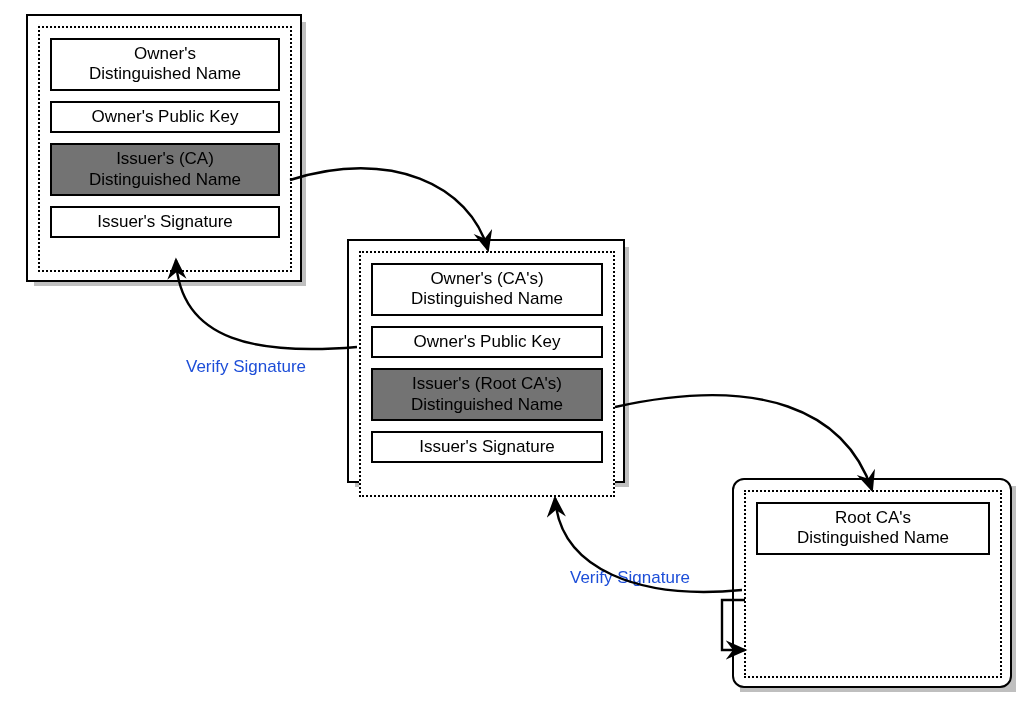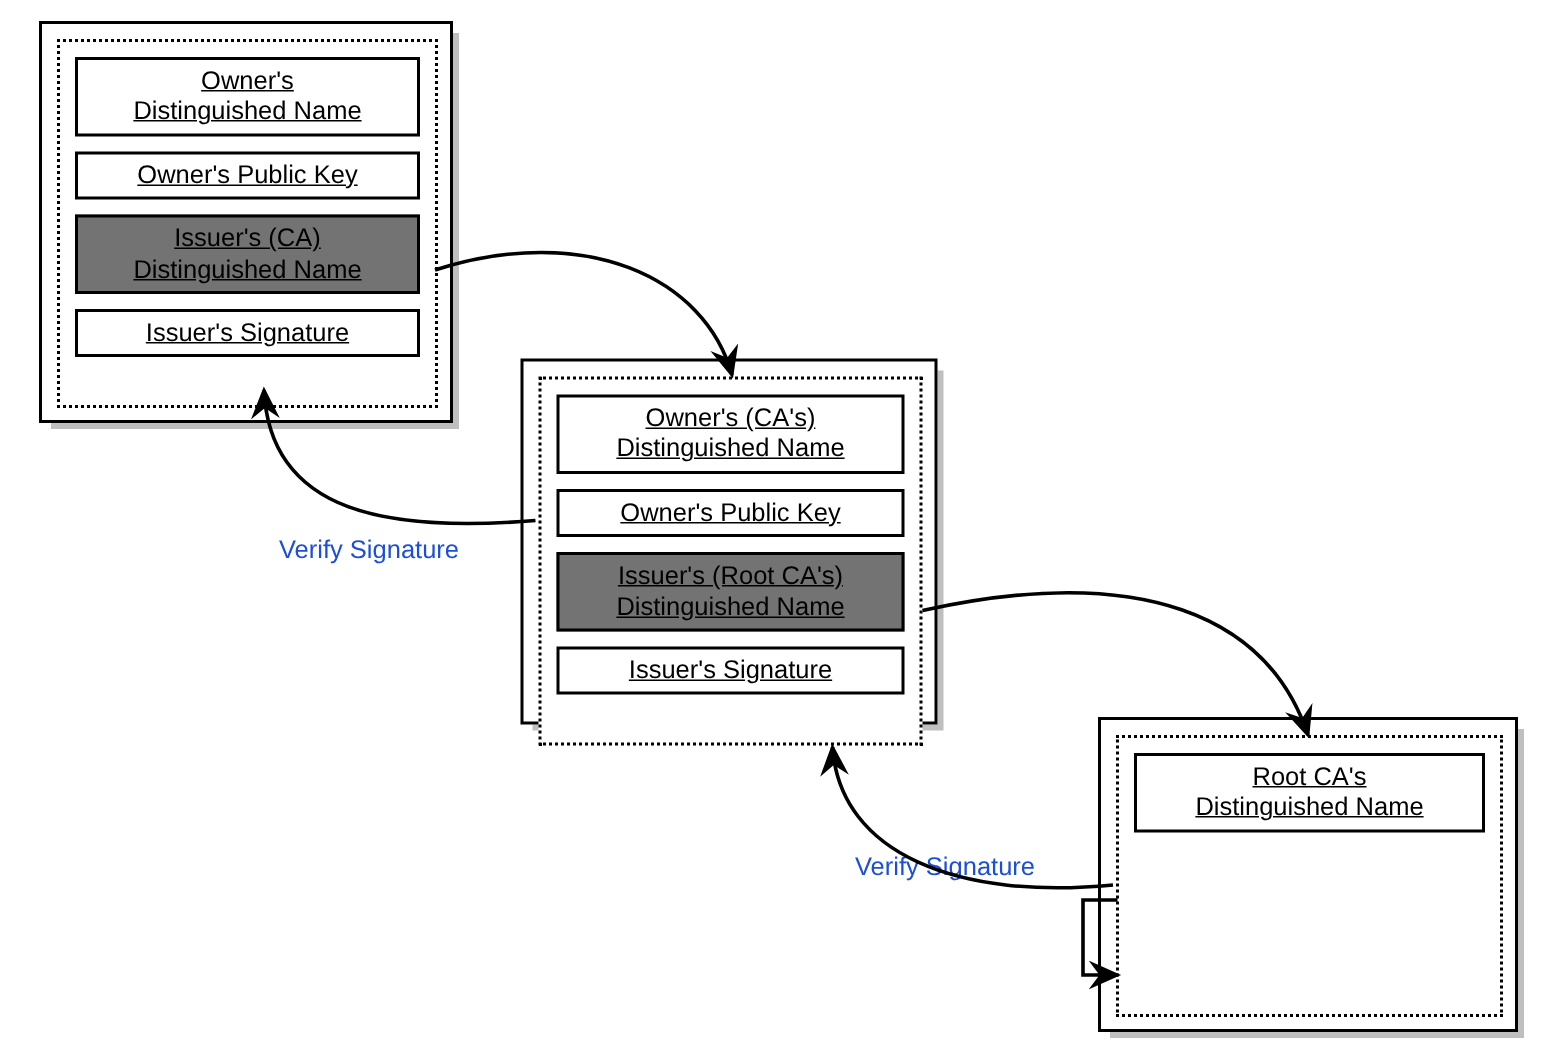--- a/index.html
+++ b/index.html
@@ -35,21 +35,20 @@
     flex-direction: column;
     gap: 10px;
     background: #fff;
   }
   .field {
     border: 2px solid #000;
     text-align: center;
     padding: 4px 6px;
     line-height: 1.2;
     background: #fff;
-    text-decoration: underline;
   }
   .field.shaded {
     background: #737373;
     color: #000;
   }
   .label {
     position: absolute;
     font-size: 17px;
     color: #1d4ed8;
     white-space: nowrap;
@@ -75,21 +74,21 @@
 
 <div class="cert" style="left:347px; top:239px; width:278px; height:244px;">
   <div class="inner" style="left:10px; top:10px; width:256px; height:246px;">
     <div class="field">Owner's (CA's)<br>Distinguished Name</div>
     <div class="field">Owner's Public Key</div>
     <div class="field shaded">Issuer's (Root CA's)<br>Distinguished Name</div>
     <div class="field">Issuer's Signature</div>
   </div>
 </div>
 
-<div class="cert" style="left:732px; top:478px; width:280px; height:210px;">
+<div class="cert" style="left:732px; top:478px; width:280px; height:210px;border-radius:12px;">
   <div class="inner" style="left:10px; top:10px; width:258px; height:188px;">
     <div class="field">Root CA's<br>Distinguished Name</div>
   </div>
 </div>
 
 <div class="label" style="left:186px; top:357px;">Verify Signature</div>
 <div class="label" style="left:570px; top:568px;">Verify Signature</div>
 
 <svg class="arrows">
   <defs>

